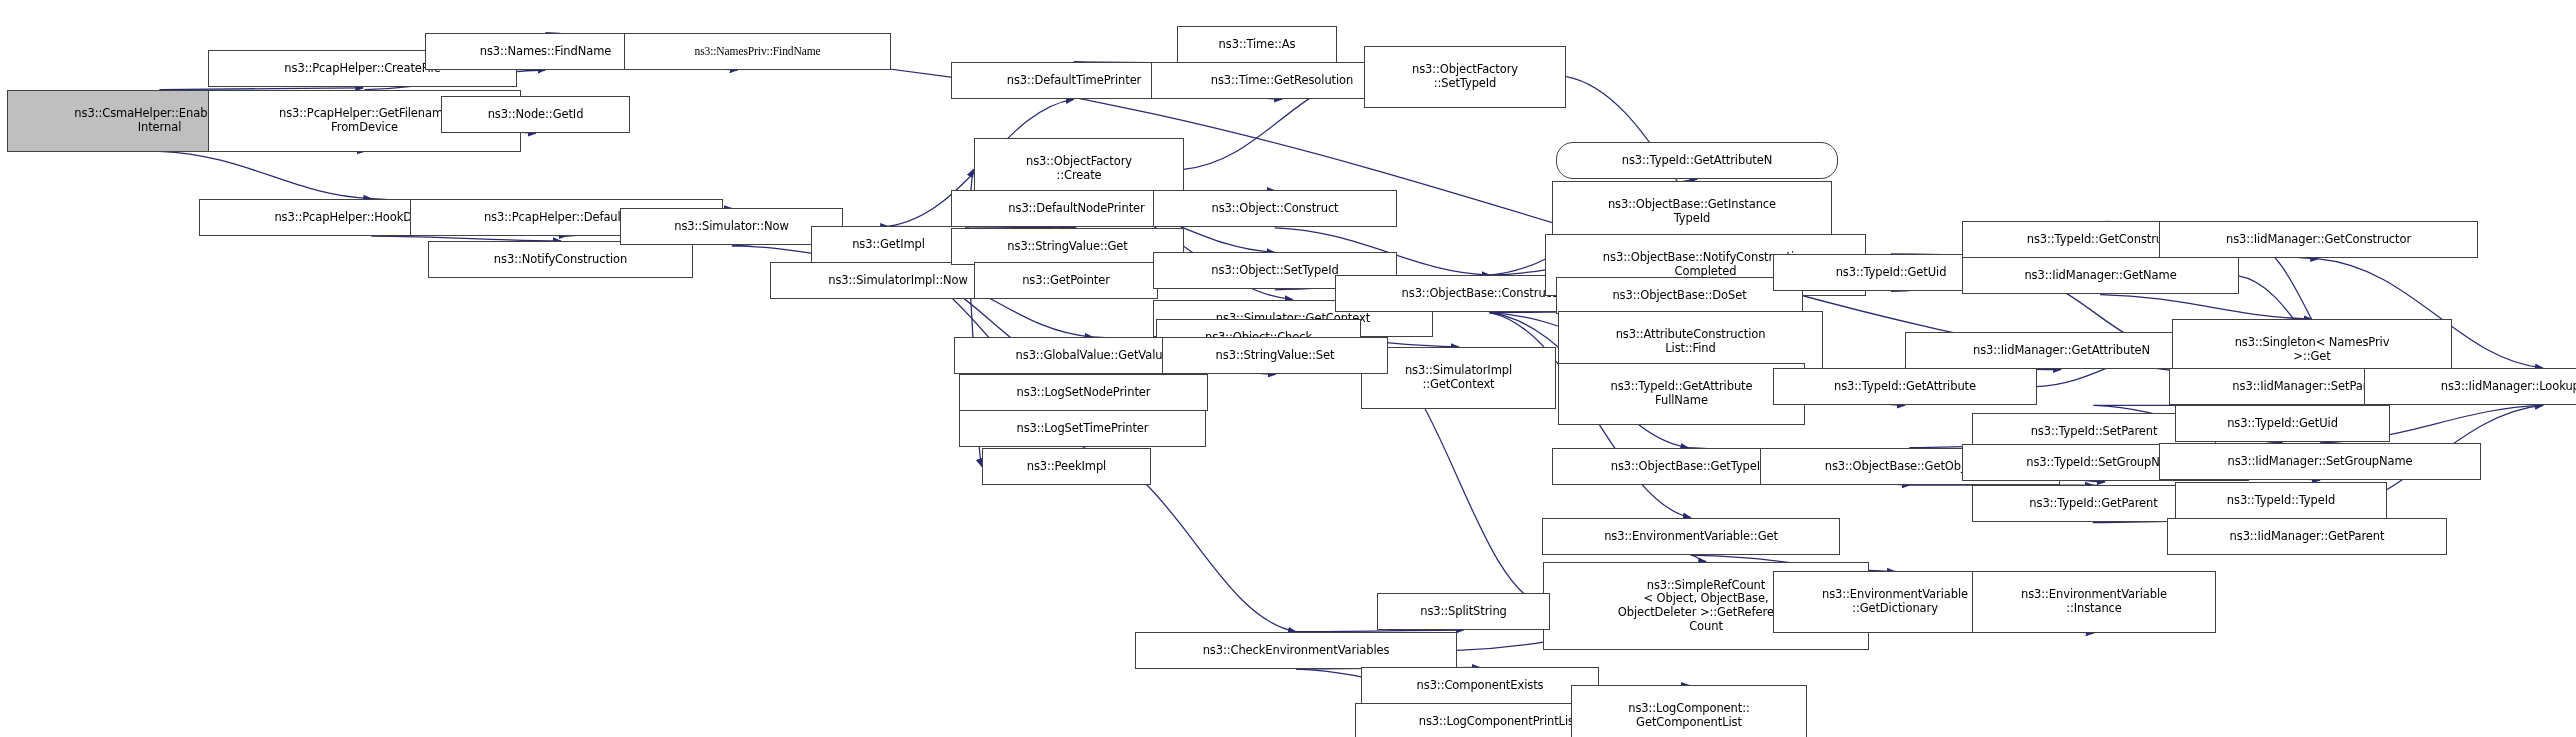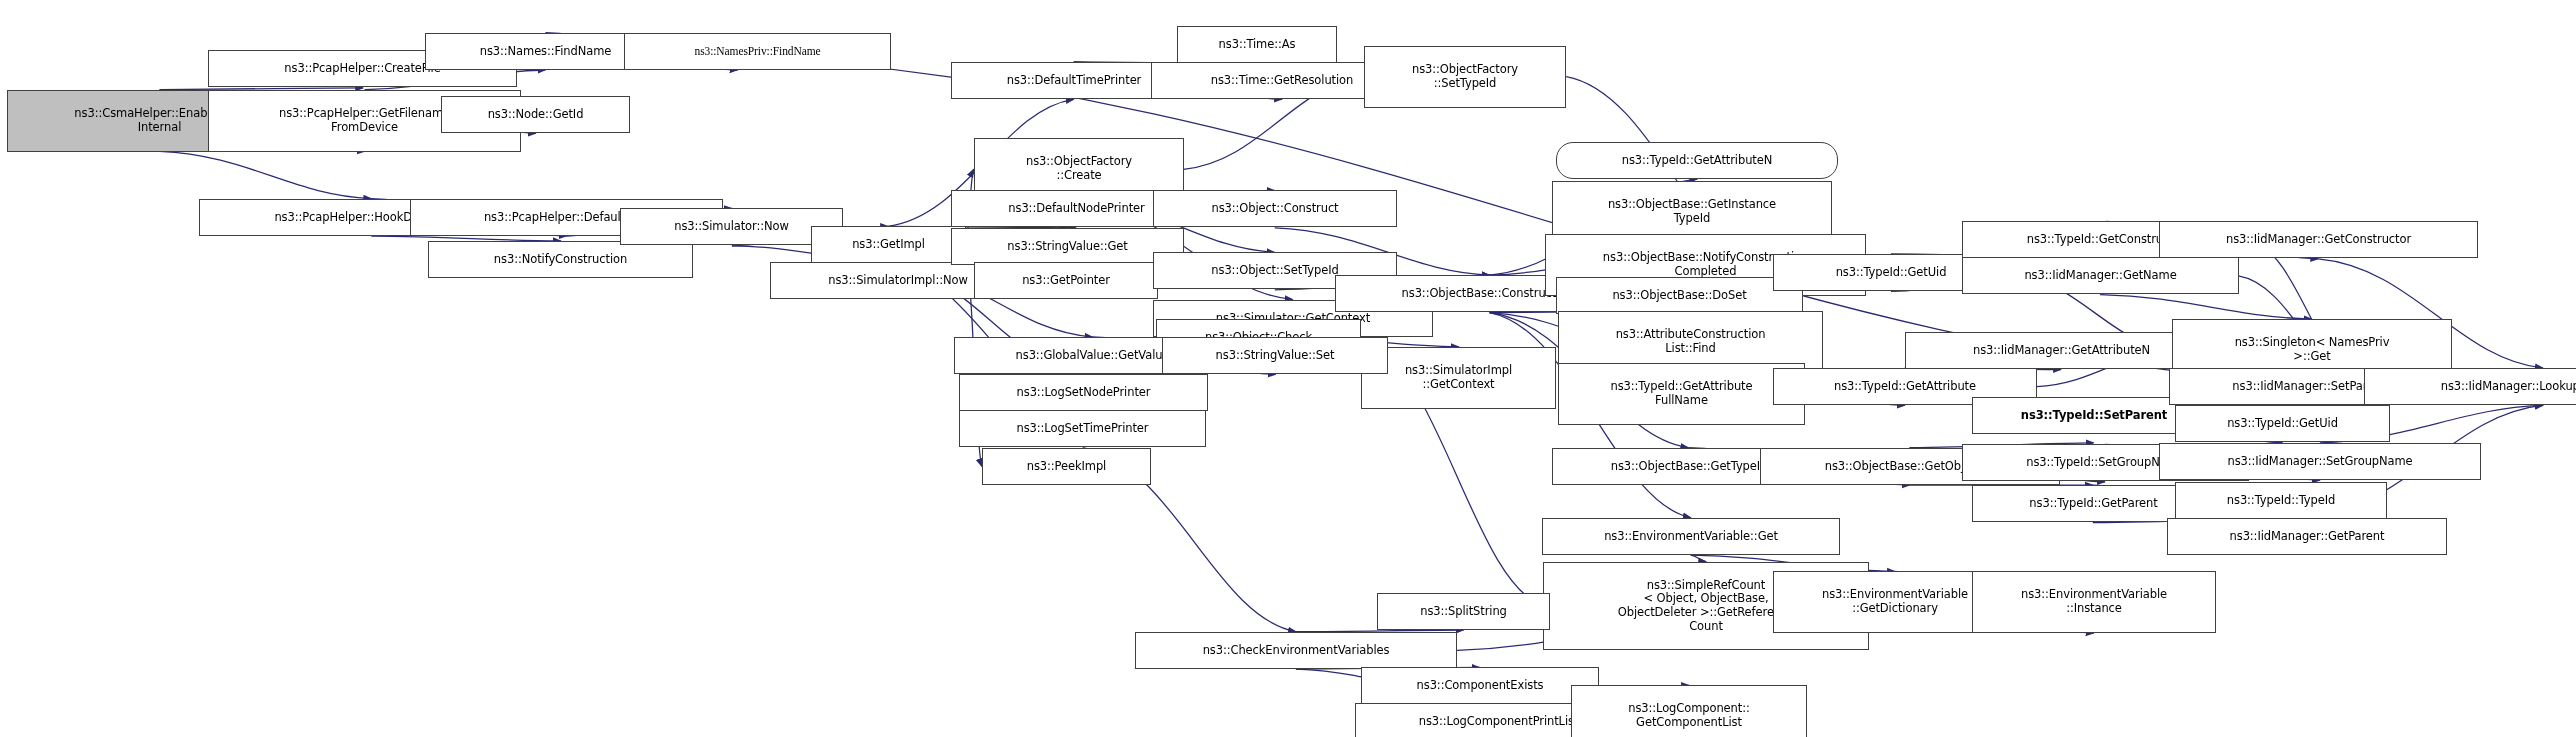--- a/index.html
+++ b/index.html
@@ -179,21 +179,21 @@
       <div class="node" style="left: 959px; top: 374px; width: 249px; height: 37px;">ns3::LogSetNodePrinter</div>
       <div class="node" style="left: 959px; top: 410px; width: 247px; height: 37px;">ns3::LogSetTimePrinter</div>
       <div class="node" style="left: 982px; top: 448px; width: 169px; height: 37px;">ns3::PeekImpl</div>
       <div class="node" style="left: 1542px; top: 518px; width: 298px; height: 37px;">ns3::EnvironmentVariable::Get</div>
       <div class="node" style="left: 1773px; top: 254px; width: 236px; height: 37px;">ns3::TypeId::GetUid</div>
       <div class="node" style="left: 1773px; top: 368px; width: 264px; height: 37px;">ns3::TypeId::GetAttribute</div>
       <div class="node" style="left: 1760px; top: 448px; width: 300px; height: 37px;">ns3::ObjectBase::GetObjectIid</div>
       <div class="node" style="left: 1905px; top: 332px; width: 313px; height: 37px;">ns3::IidManager::GetAttributeN</div>
       <div class="node" style="left: 1962px; top: 221px; width: 288px; height: 37px;">ns3::TypeId::GetConstructor</div>
       <div class="node" style="left: 1962px; top: 257px; width: 277px; height: 37px;">ns3::IidManager::GetName</div>
-      <div class="node" style="left: 1972px; top: 397px; width: 244px; height: 37px; font-weight: bold;">ns3::TypeId::SetParent</div>
+      <div class="node" style="left: 1972px; top: 413px; width: 244px; height: 37px;">ns3::TypeId::SetParent</div>
       <div class="node" style="left: 1962px; top: 444px; width: 287px; height: 37px;">ns3::TypeId::SetGroupName</div>
       <div class="node" style="left: 1972px; top: 485px; width: 243px; height: 37px; text-align: right;">ns3::TypeId::GetParent</div>
       <div class="node" style="left: 2172px; top: 319px; width: 280px; height: 62px;">ns3::Singleton&lt; NamesPriv
 &gt;::Get</div>
       <div class="node" style="left: 2159px; top: 221px; width: 319px; height: 37px;">ns3::IidManager::GetConstructor</div>
       <div class="node" style="left: 2169px; top: 368px; width: 280px; height: 37px;">ns3::IidManager::SetParent</div>
       <div class="node" style="left: 2175px; top: 405px; width: 215px; height: 37px;">ns3::TypeId::GetUid</div>
       <div class="node" style="left: 2159px; top: 443px; width: 322px; height: 37px;">ns3::IidManager::SetGroupName</div>
       <div class="node" style="left: 2175px; top: 482px; width: 212px; height: 37px;">ns3::TypeId::TypeId</div>
       <div class="node" style="left: 2167px; top: 518px; width: 280px; height: 37px;">ns3::IidManager::GetParent</div>

